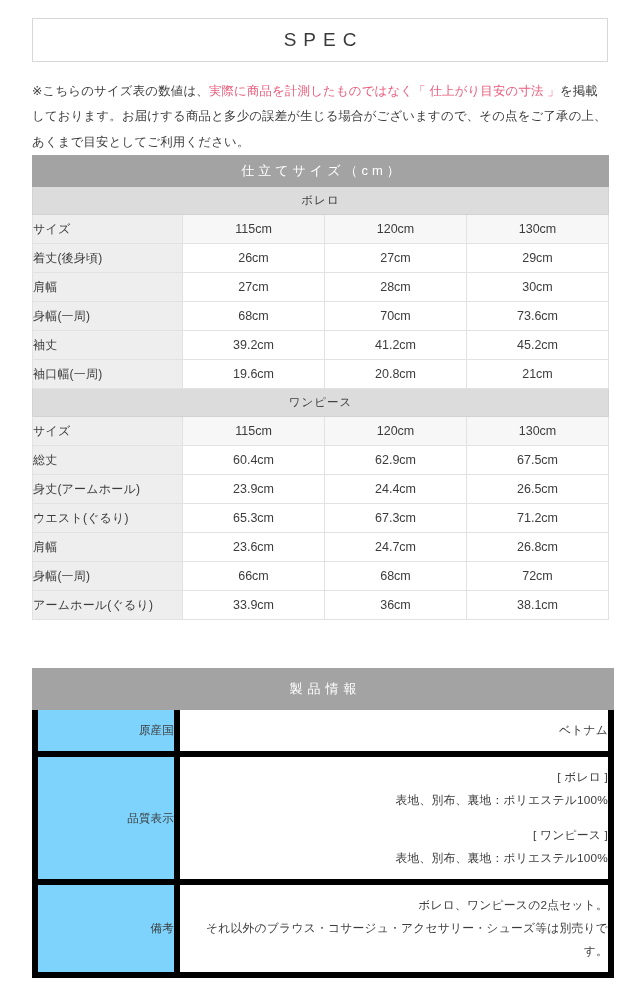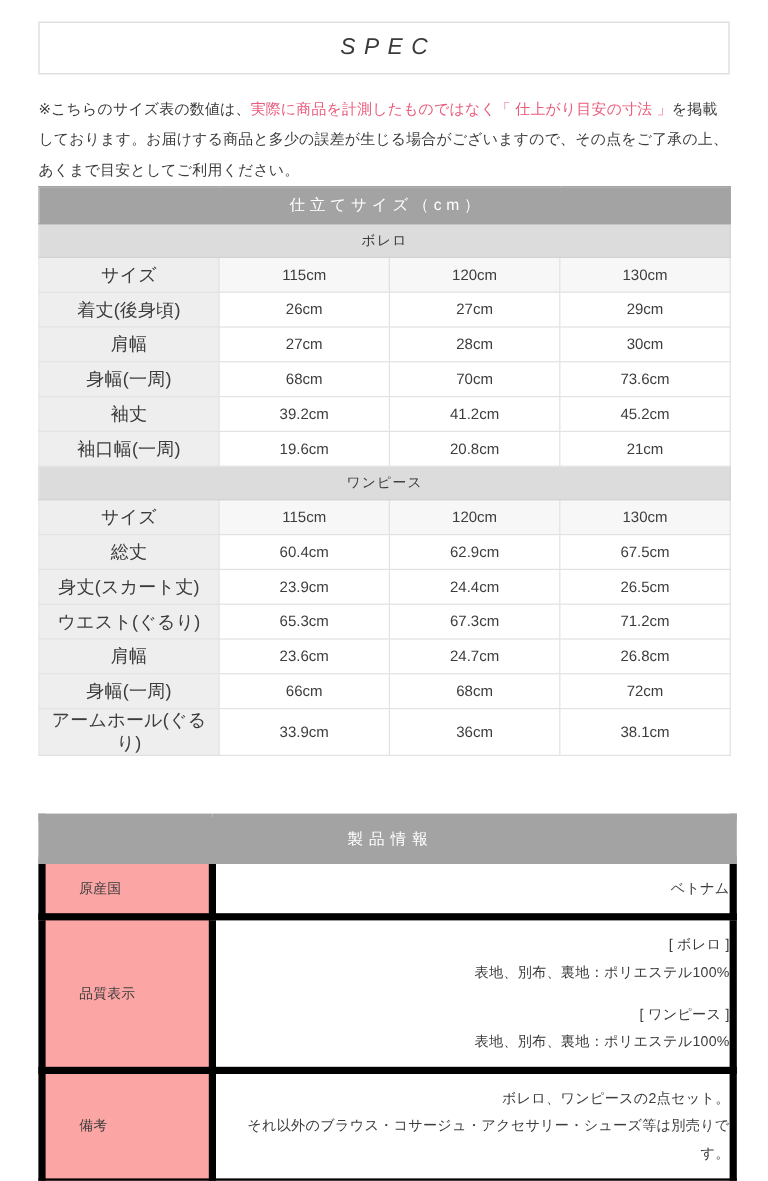--- a/index.html
+++ b/index.html
@@ -24,21 +24,20 @@
 
   
   .spec-box {
     border: 1px solid #d8d8d8;
     height: 44px;
     display: flex;
     align-items: center;
     justify-content: center;
     background: #ffffff;
     box-sizing: border-box;
-    font-style: italic;
   }
   .spec-box .spec-title {
     font-size: 19px;
     letter-spacing: 7px;
     color: #3a3a3a;
     text-indent: 7px;
     font-weight: 400;
   }
 
   
@@ -95,23 +94,23 @@
     height: 28px;
     font-size: 12.5px;
     color: #3c3c3c;
   }
   .t-size-row td.lbl {
     background: #eeeeee;
   }
 
   td.lbl {
     background: #eeeeee;
-    text-align: center;
-    color: #3c3c3c;
-    font-size: 15px;
+    text-align: left;
+    color: #3c3c3c;
+    font-size: 12px;
     height: 28px;
     letter-spacing: 0.2px;
   }
   td.val {
     background: #ffffff;
     text-align: center;
     color: #3c3c3c;
     font-size: 12.5px;
     height: 28px;
   }
@@ -124,22 +123,22 @@
     border-collapse: collapse;
     table-layout: fixed;
     font-size: 12px;
   }
   table.info-table td {
     border: 6px solid #000000;
     padding: 0;
     font-weight: 400;
   }
   table.info-table td.ilbl {
-    background: #fca5a5;
-    text-align: left;
+    background: #7dd3fc;
+    text-align: right;
     vertical-align: middle;
     color: #3c3c3c;
     font-size: 11.5px;
     letter-spacing: 0.2px;
     padding-left: 28px;
   }
   table.info-table td.ival {
     background: #ffffff;
     text-align: right;
     vertical-align: middle;
@@ -233,21 +232,21 @@
           <td>120cm</td>
           <td>130cm</td>
         </tr>
         <tr>
           <td class="lbl">総丈</td>
           <td class="val">60.4cm</td>
           <td class="val">62.9cm</td>
           <td class="val">67.5cm</td>
         </tr>
         <tr>
-          <td class="lbl">身丈(スカート丈)</td>
+          <td class="lbl">身丈(アームホール)</td>
           <td class="val">23.9cm</td>
           <td class="val">24.4cm</td>
           <td class="val">26.5cm</td>
         </tr>
         <tr>
           <td class="lbl">ウエスト(ぐるり)</td>
           <td class="val">65.3cm</td>
           <td class="val">67.3cm</td>
           <td class="val">71.2cm</td>
         </tr>

